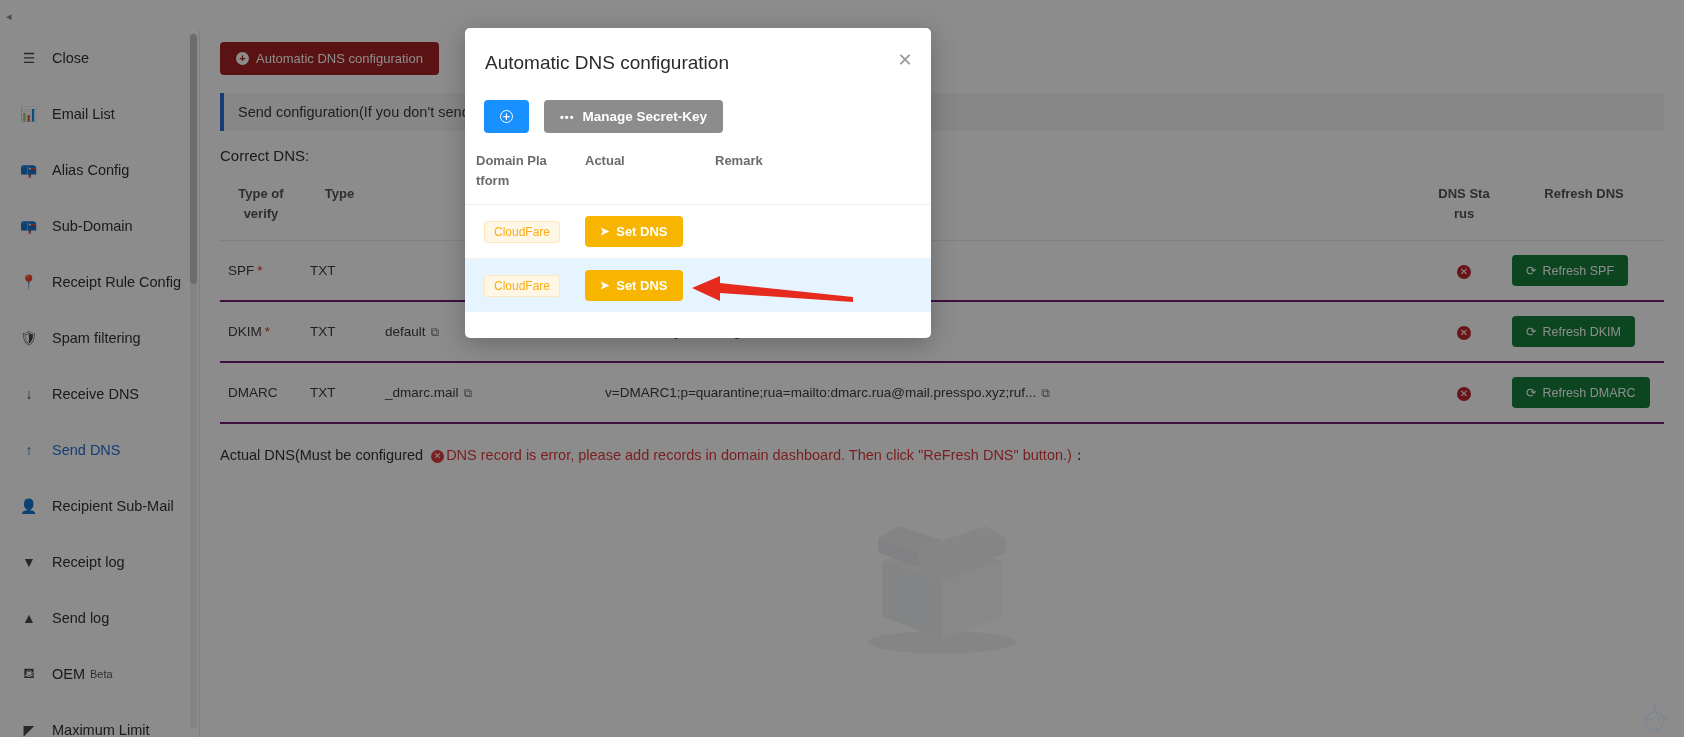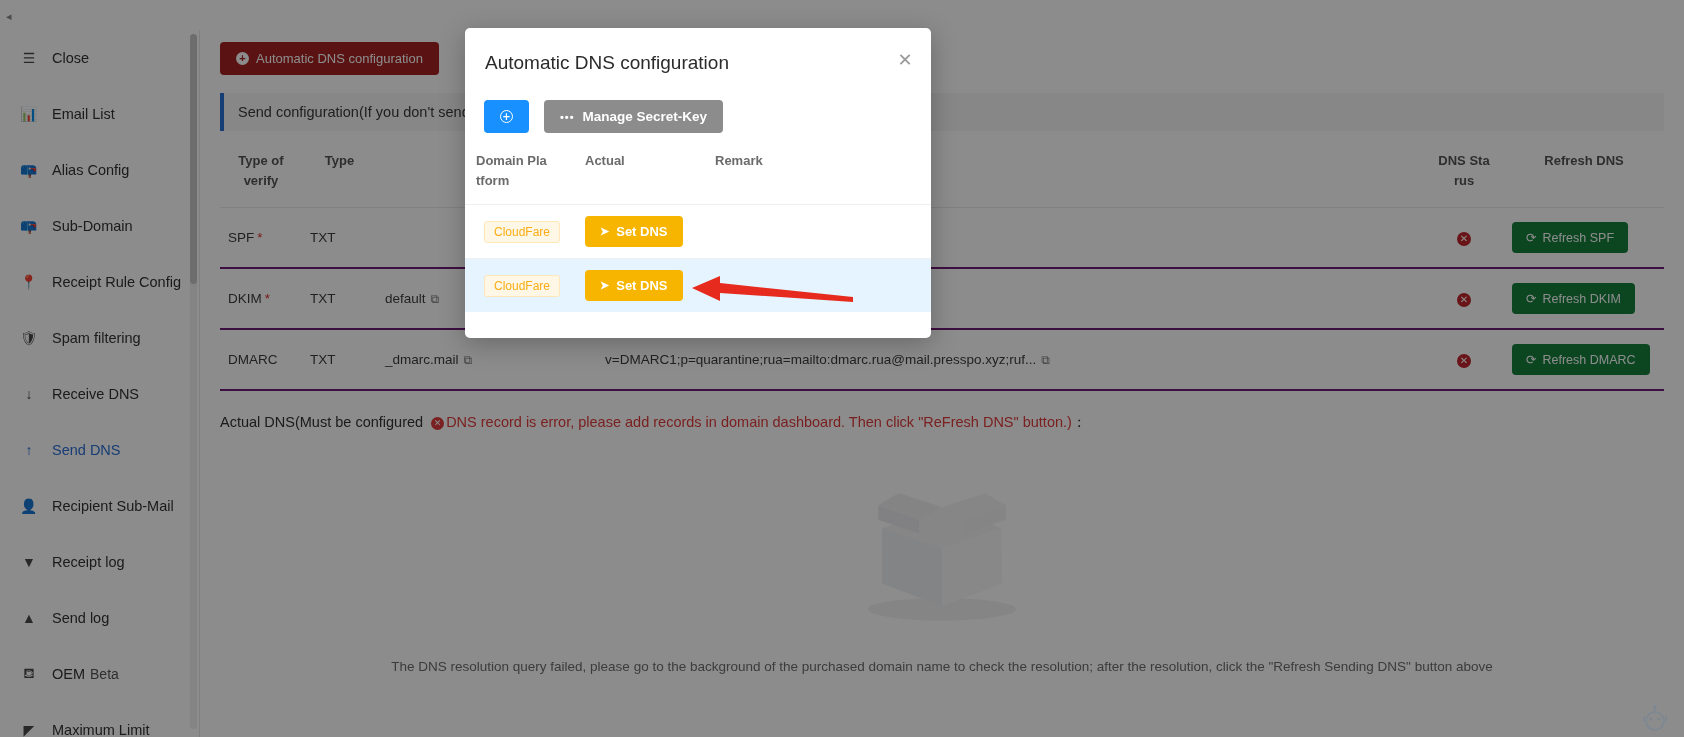--- a/index.html
+++ b/index.html
@@ -58,21 +58,21 @@
     display: inline-flex; align-items: center; justify-content: center;
     margin-right: 12px;
     font-size: 14px;
     color: #4a4a4a;
     flex: 0 0 22px;
   }
   .side-item.active { color: #2a6fd6; }
   .side-item.active .ico { color: #2a6fd6; }
   .side-item .lbl { white-space: nowrap; }
   .side-item .beta {
-    font-size: 14px; margin-left: 5px; color: #555;
+    font-size: 11px; margin-left: 5px; color: #555;
   }
   #sb-track {
     position: absolute; right: 2px; top: 4px;
     width: 7px; height: 695px;
     background: #f1f1f1; border-radius: 4px;
   }
   #sb-thumb {
     position: absolute; right: 2px; top: 4px;
     width: 7px; height: 250px;
     background: #c7c7c7; border-radius: 4px;
@@ -399,20 +399,21 @@
 
   <div id="main">
 
     <button class="btn-auto-dns">
       <span class="plus">+</span>
       <span>Automatic DNS configuration</span>
     </button>
 
     <div class="notice">Send configuration(If you don't send</div>
 
+    <div class="section-label">Correct DNS:</div>
 
     <table class="dnstable">
       <thead>
         <tr>
           <th class="col-verify">
             <div>Type of</div>
             <div>verify</div>
           </th>
           <th class="col-type">Type</th>
           <th class="col-host"></th>
@@ -469,21 +470,20 @@
       <svg class="empty-art" viewBox="0 0 200 170">
         <ellipse cx="100" cy="143" rx="72" ry="11" fill="#e9eaec"></ellipse>
         <path d="M42 64 L100 44 L158 64 L158 118 L100 140 L42 118 Z" fill="#eceef0"></path>
         <path d="M42 64 L100 84 L100 140 L42 118 Z" fill="#e2e4e8"></path>
         <path d="M100 84 L158 64 L158 118 L100 140 Z" fill="#f2f3f5"></path>
         <path d="M58 30 L100 44 L78 56 L38 42 Z" fill="#e4e6ea"></path>
         <path d="M142 30 L100 44 L122 56 L162 42 Z" fill="#eceef0"></path>
         <path d="M38 42 L78 56 L78 70 L38 56 Z" fill="#dcdee2"></path>
         <path d="M162 42 L122 56 L122 70 L162 56 Z" fill="#e8eaee"></path>
       </svg>
-      <div class="empty-text">The DNS resolution query failed, please go to the background of the purchased domain name to check the resolution; after the resolution, click the "Refresh Sending DNS" button above</div>
     </div>
   </div>
 
   <div id="dim"></div>
 
   <div id="modal">
     <div class="modal-title">Automatic DNS configuration</div>
     <div class="modal-close">✕</div>
 
     <div class="modal-btns">

